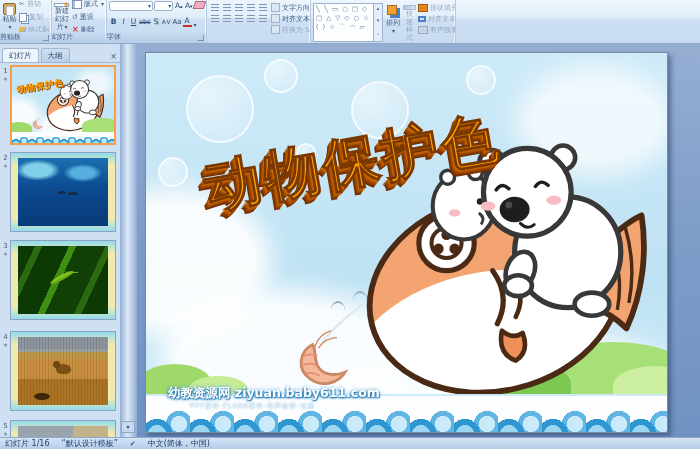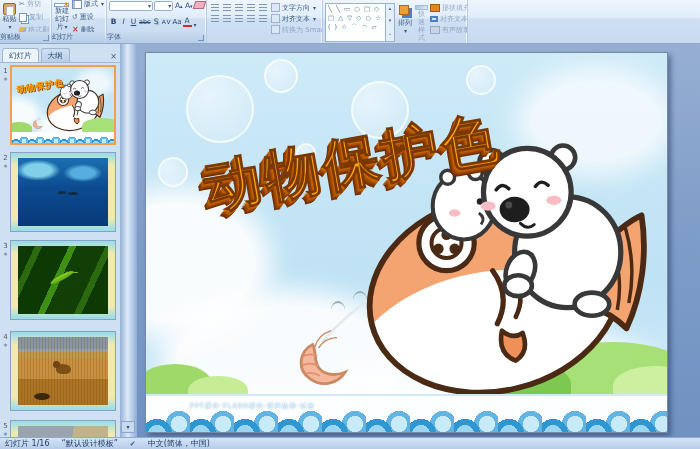--- a/index.html
+++ b/index.html
@@ -49,21 +49,21 @@
   .i-arr{width:8px;height:8px;background:#f0a030;border:1px solid #b06a10;box-shadow:3px 3px 0 #4a80c8;margin:2px 4px 4px 2px;}
   .i-qs{width:11px;height:10px;background:linear-gradient(135deg,#9fc2e2,#dcebf8);border:1px solid #a8bcd6;margin-top:2px;}
   .i-fill{width:8px;height:6px;background:#e8851a;border:1px solid #a05a10;flex:none;}
   .i-outl{width:8px;height:6px;border:2px solid #4a80c8;box-sizing:border-box;flex:none;}
   .i-eff{width:8px;height:6px;background:#c8d4e4;border:1px solid #98a8c0;flex:none;}
   .i-find{width:5px;height:5px;border:1.5px solid #24477f;border-radius:50%;position:relative;flex:none;}
   .i-find::after{content:"";position:absolute;left:5px;top:0;width:5px;height:5px;border:1.5px solid #24477f;border-radius:50%;}
   .i-repl::before{content:"⇄";font-size:7px;color:#2a7a3a;}
   .i-sel::before{content:"↖";font-size:7px;color:#4a6a94;}
   .g-clipboard{width:52px;}.g-slides{width:55px;}.g-font{width:100px;}
-  .g-paragraph{width:116px;}.g-drawing{width:145px;}.g-editing{width:67px;}
+  .g-paragraph{width:104px;}.g-drawing{width:145px;}.g-editing{width:67px;}
   .g-font .rbody{flex-direction:column;gap:1px;}
   .g-paragraph .rbody{gap:3px;}
   .pleft{display:flex;flex-direction:column;gap:2px;padding-top:2px;}
   .pright{display:flex;flex-direction:column;gap:2px;padding-top:2px;}
   .g-editing .rbody{flex-direction:column;gap:1px;padding-top:3px;}
   
   #workspace{position:absolute;left:0;top:44px;width:700px;height:393px;}
   #sidebar{position:absolute;left:0;top:0;width:137px;height:393px;background:#cfe0f3;overflow:hidden;}
   .tabs{position:absolute;left:0;top:2px;width:120px;height:17px;display:flex;align-items:flex-end;padding-left:2px;box-sizing:border-box;border-bottom:1px solid #9fb6d4;}
   .tab{font-size:7.5px;padding:2px 6px 1px;color:#2c4a74;border:1px solid #9fb6d4;border-bottom:none;border-radius:3px 3px 0 0;background:linear-gradient(#cfe0f2,#b9cfe8);margin-right:2px;white-space:nowrap;}
@@ -473,20 +473,21 @@
         <span class="hill" style="right:96px;bottom:26px;width:90px;height:44px;background:#7cc850;"></span>
         <span class="hill" style="right:-30px;bottom:26px;width:84px;height:40px;background:#cdf0a0;"></span>
 
         <svg class="scene" viewBox="0 0 260 220">
             <use href="#fishbear"></use>
           </svg>
 
         <div class="title3d">动物保护色</div>
 
         <div class="waves"></div>
+        <div class="wm">幼教资源网 ziyuan.baby611.com</div>
         <div class="wms">PPT课件·FLASH课件·有声故事·试卷</div>
       </div>
     </div>
   </div>
 
   <div id="status">
     <span>幻灯片 1/16</span>
     <span>“默认设计模板”</span>
     <span class="i-spell"></span>
     <span>中文(简体，中国)</span>

